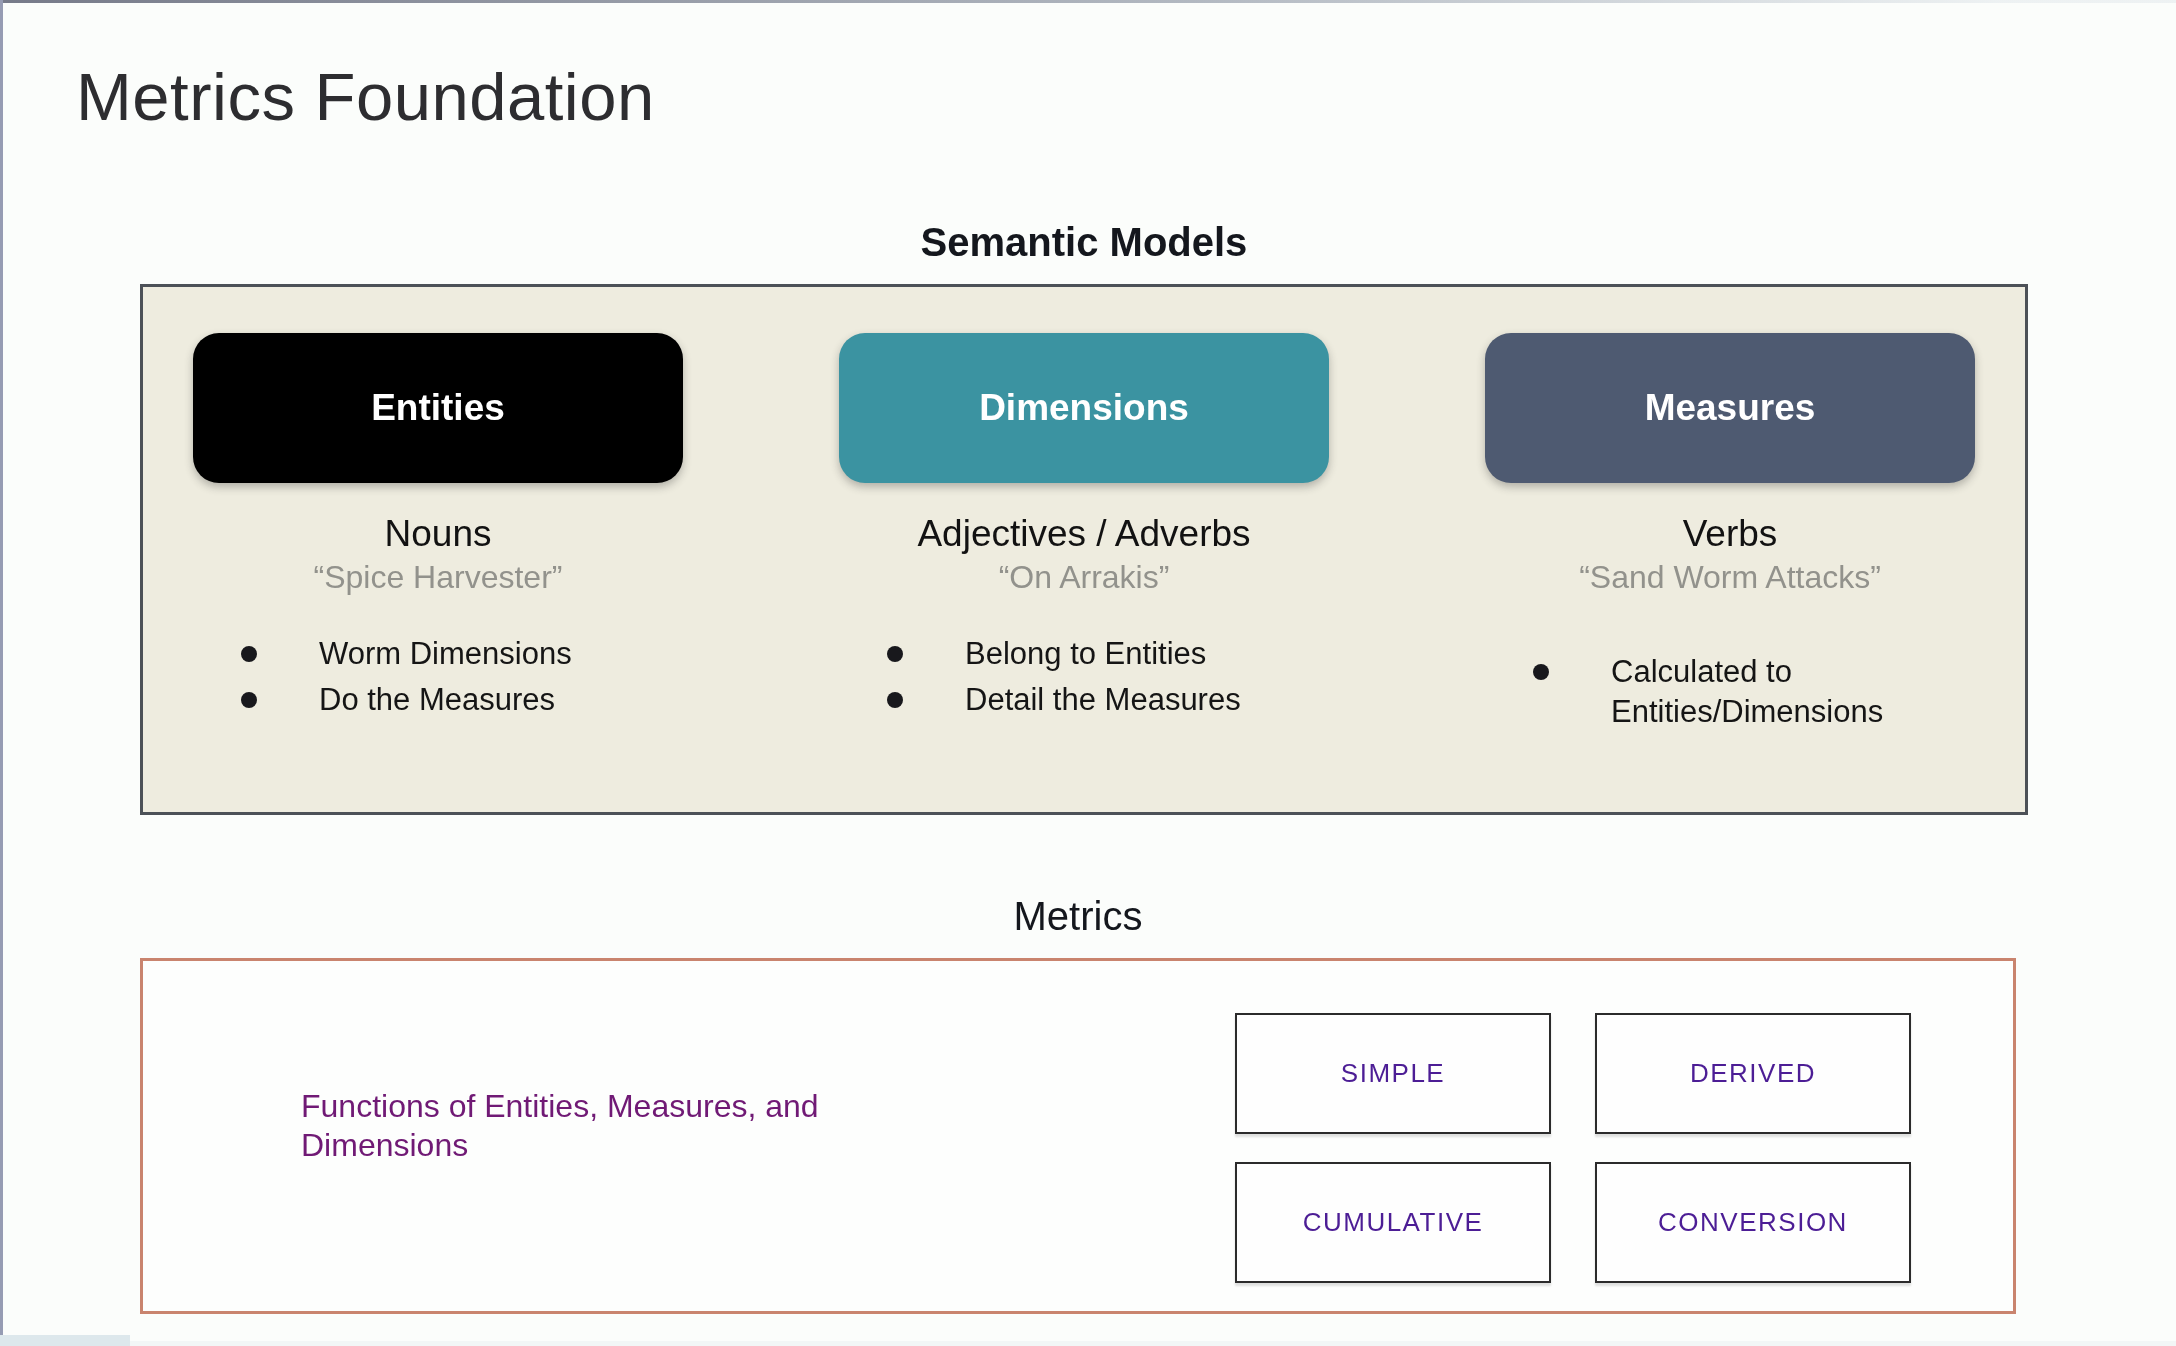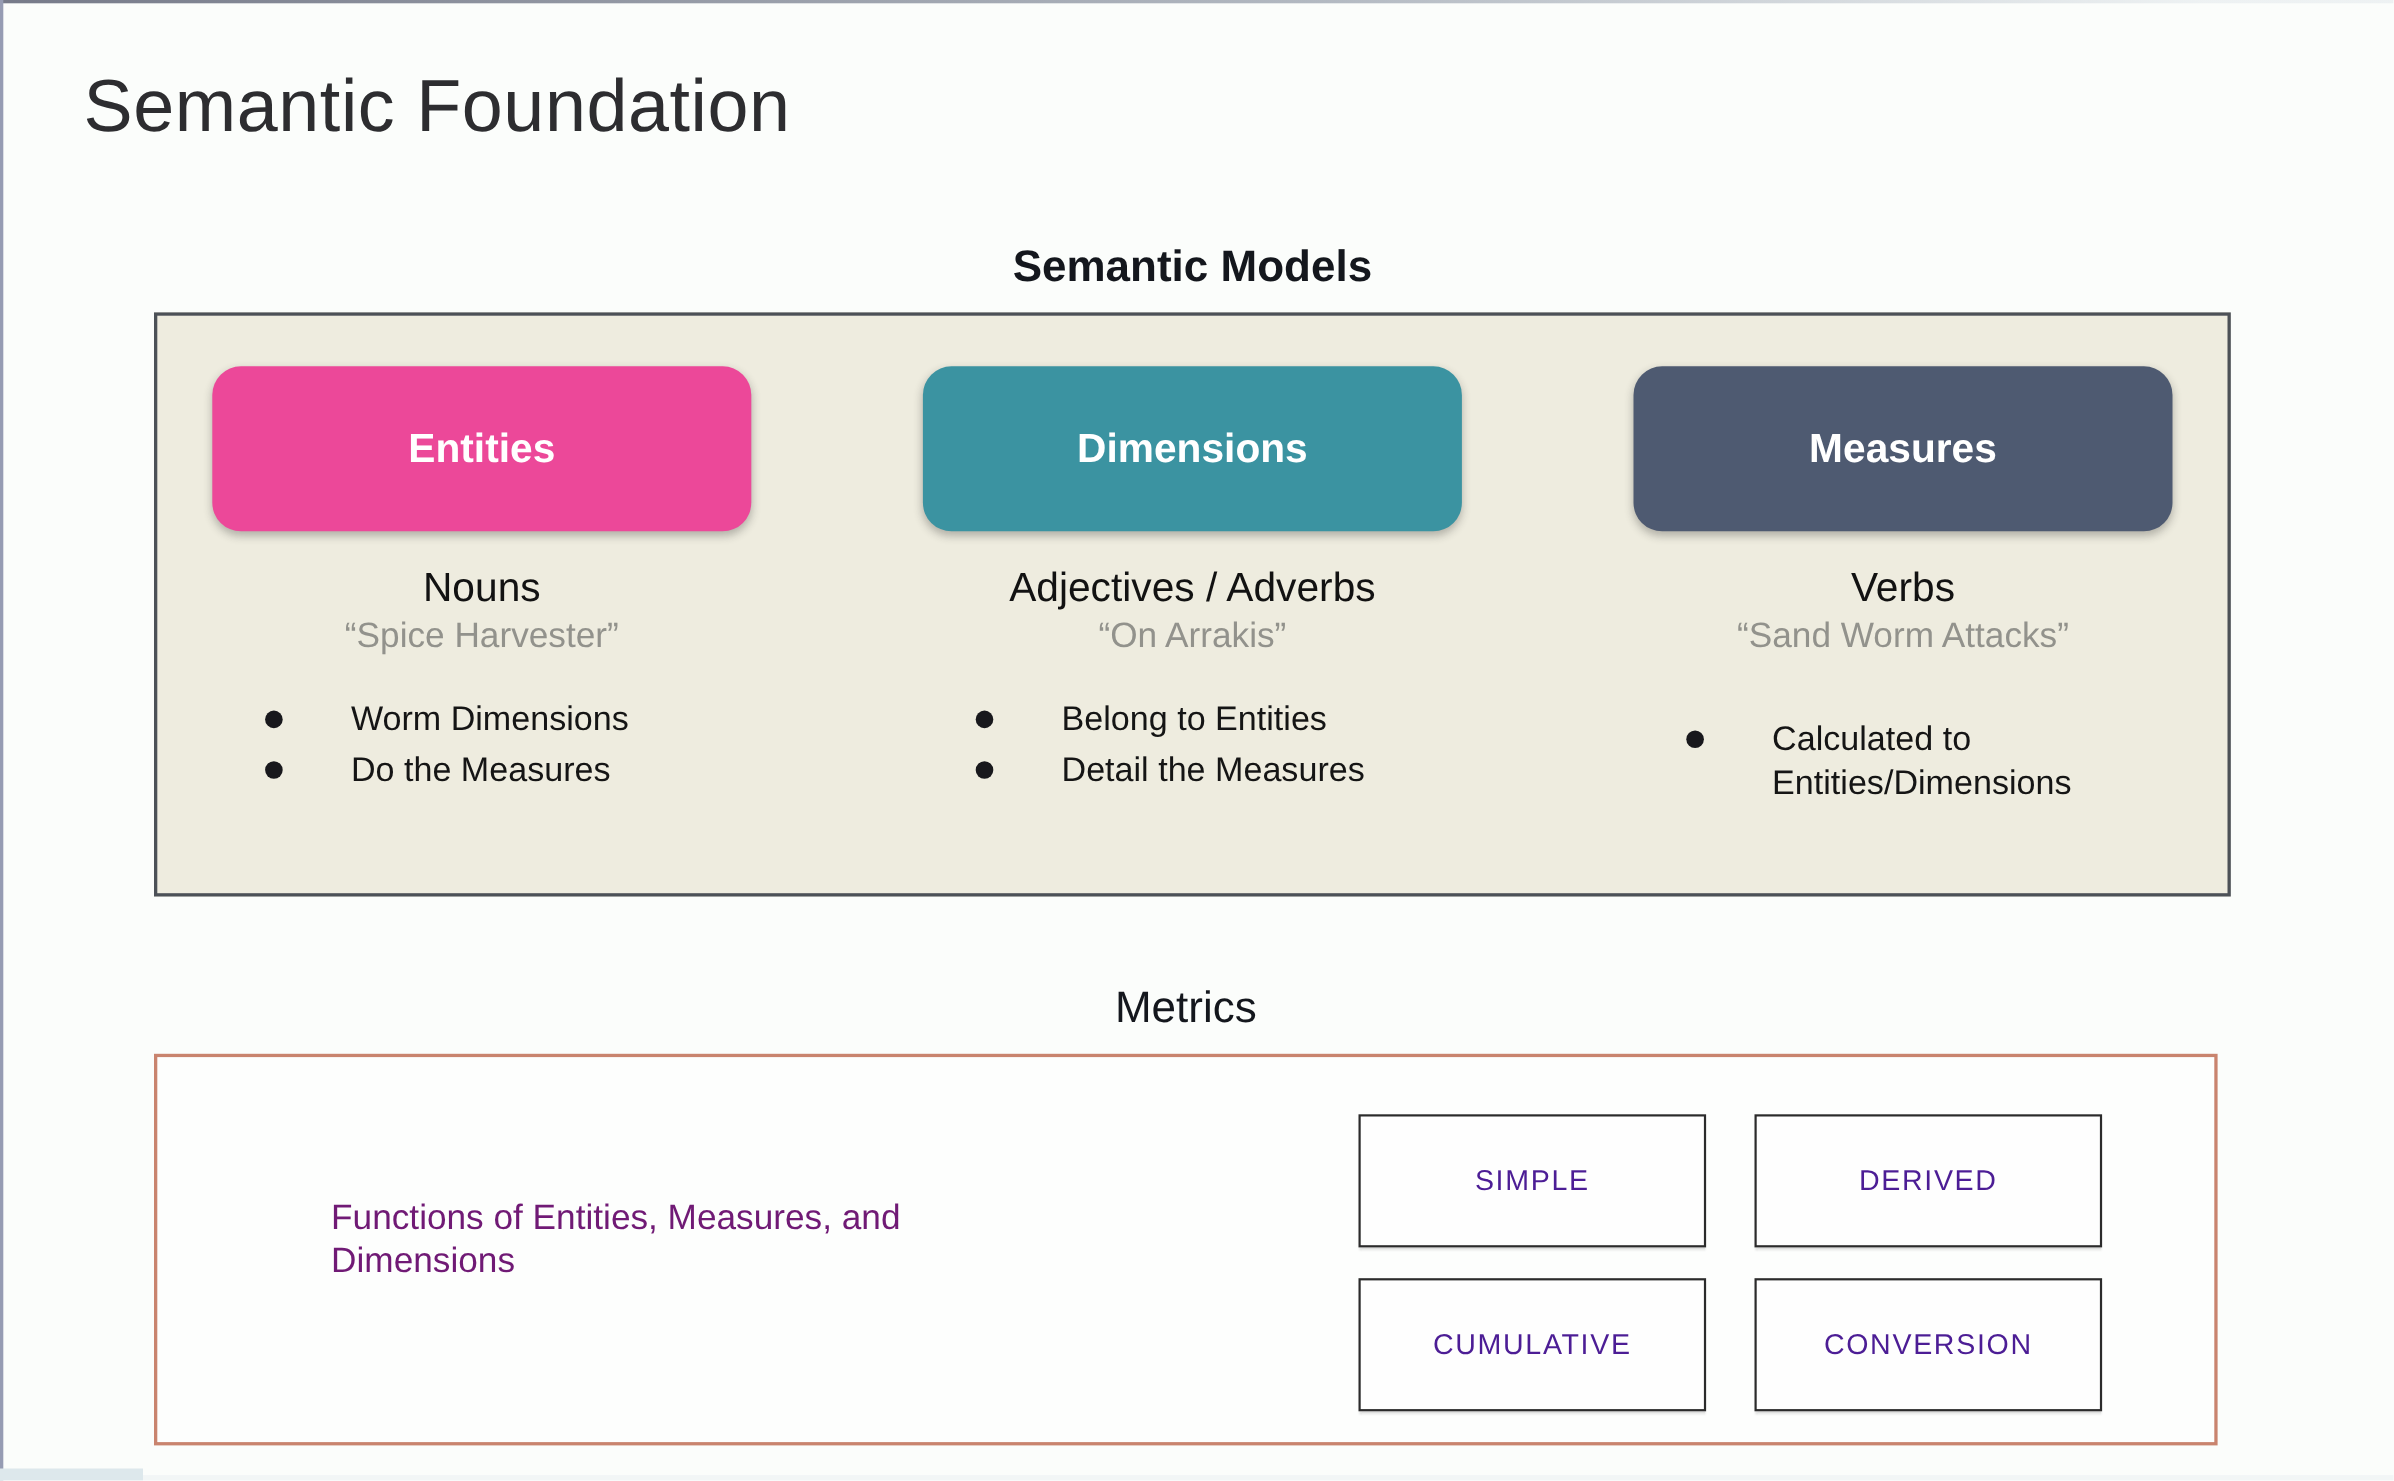--- a/index.html
+++ b/index.html
@@ -79,28 +79,28 @@
   }
 </style>
 </head>
 <body>
 
 <div class="stage">
 
   <div class="edge-top"></div>
   <div class="edge-left"></div>
 
-  <div class="slide-title">Semantic Foundation</div>
+  <div class="slide-title">Metrics Foundation</div>
 
   <div class="sm-heading">Semantic Models</div>
 
   <div class="sm-panel">
 
     <div class="sm-col">
-      <div class="pill" style="background-color: #ec4899;">Entities</div>
+      <div class="pill" style="background-color: #000000;">Entities</div>
       <div class="word-type">Nouns</div>
       <div class="example">“Spice Harvester”</div>
       <div class="bullets">
         <div class="bullet-row">
           <span class="bullet-dot"></span>
           <span class="bullet-text">Worm Dimensions</span>
         </div>
         <div class="bullet-row">
           <span class="bullet-dot"></span>
           <span class="bullet-text">Do the Measures</span>

